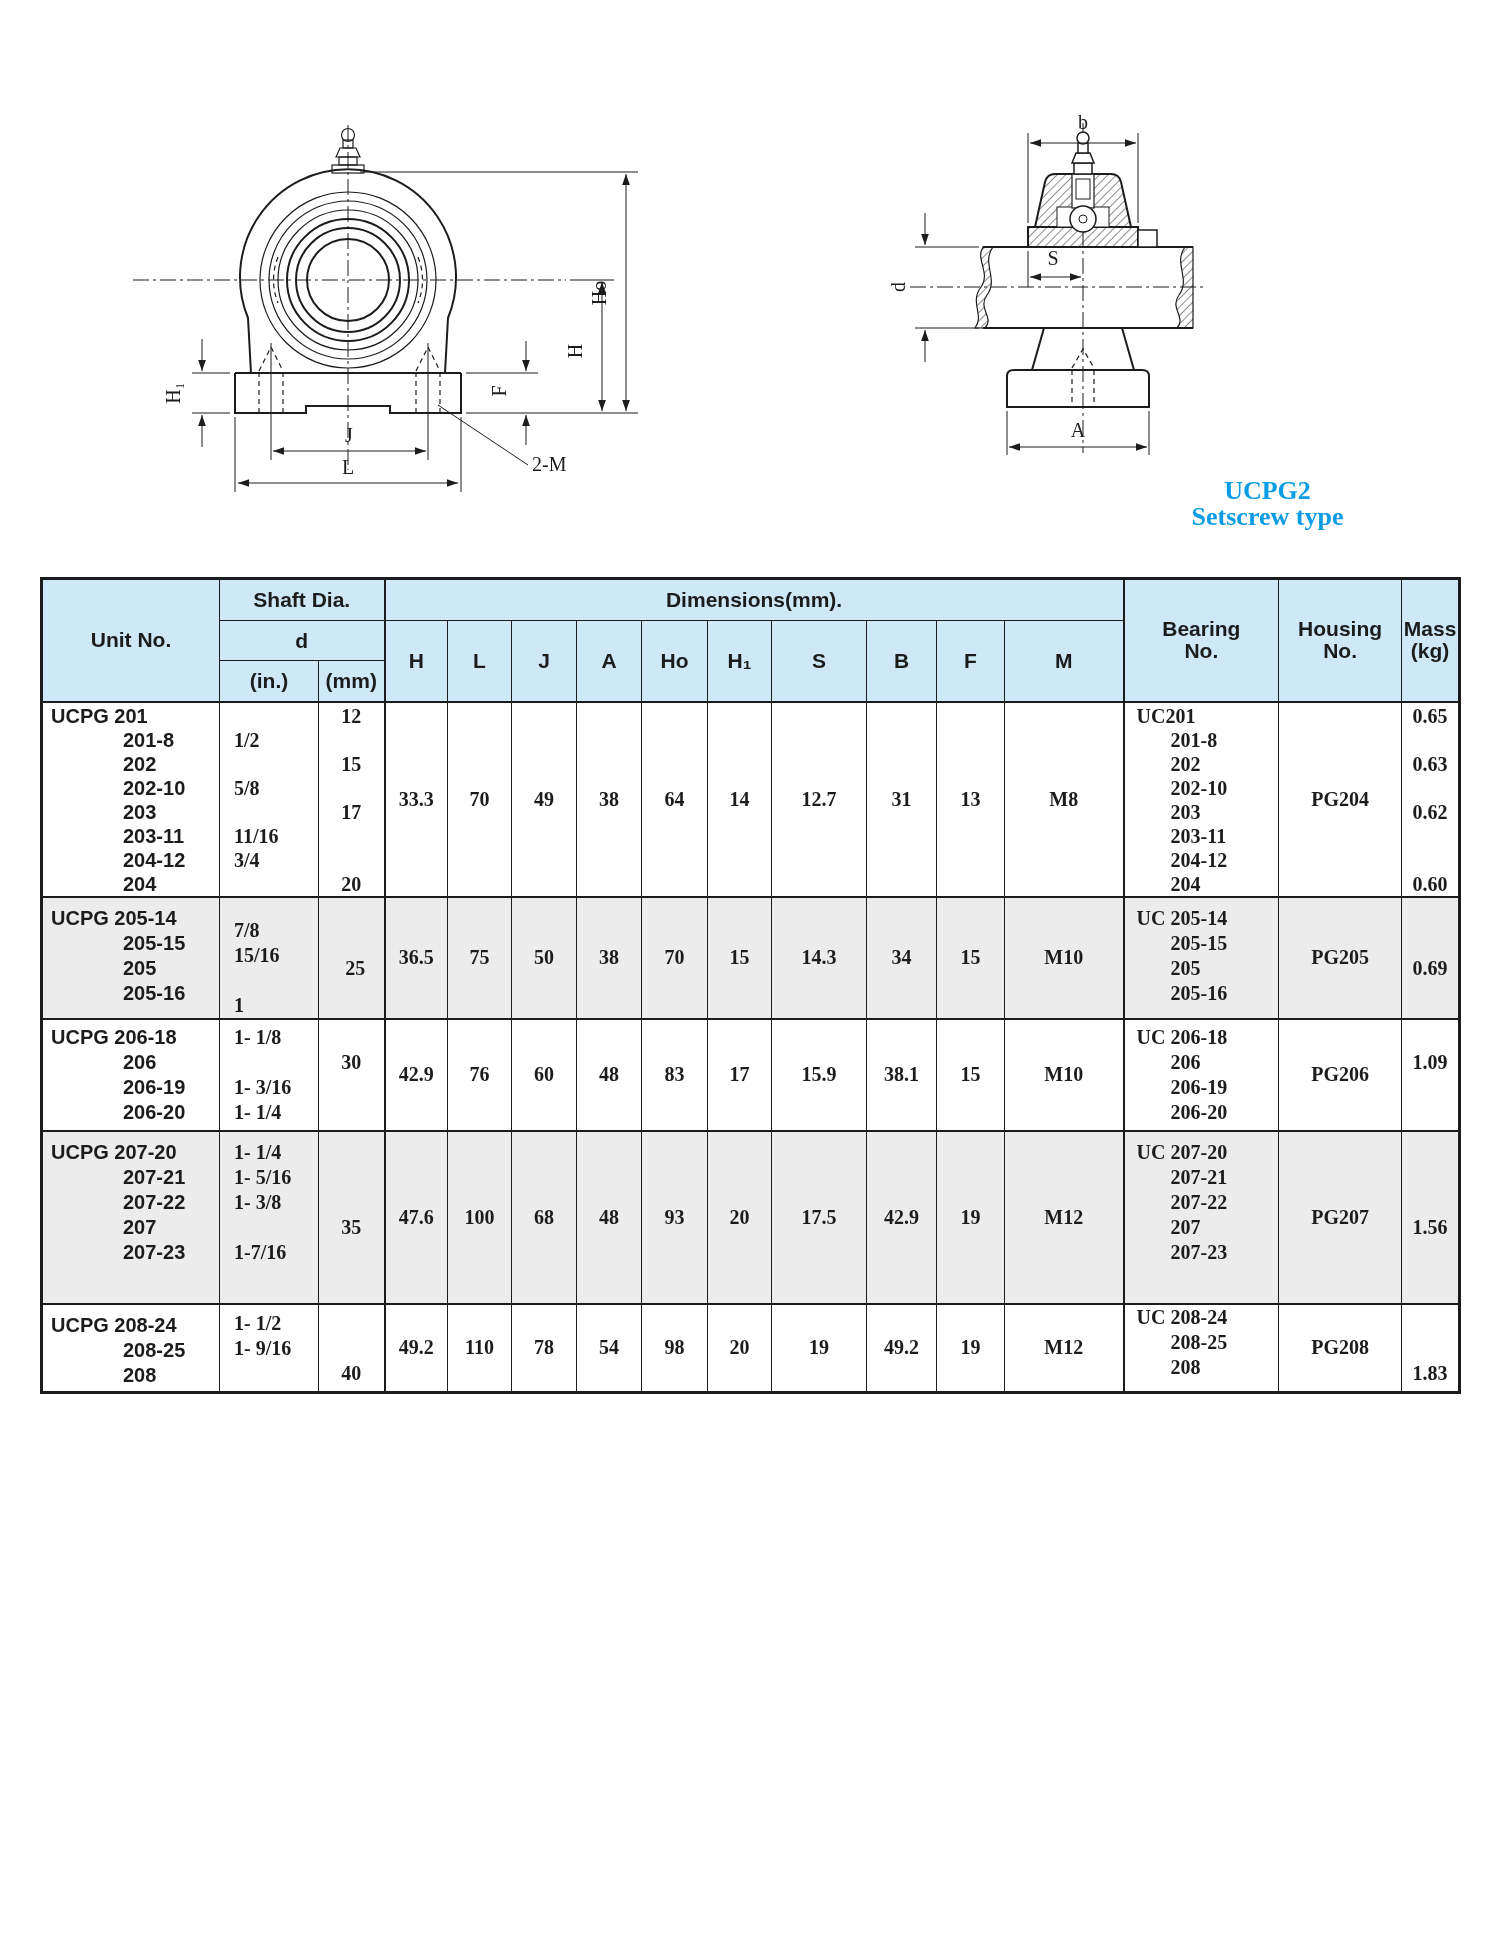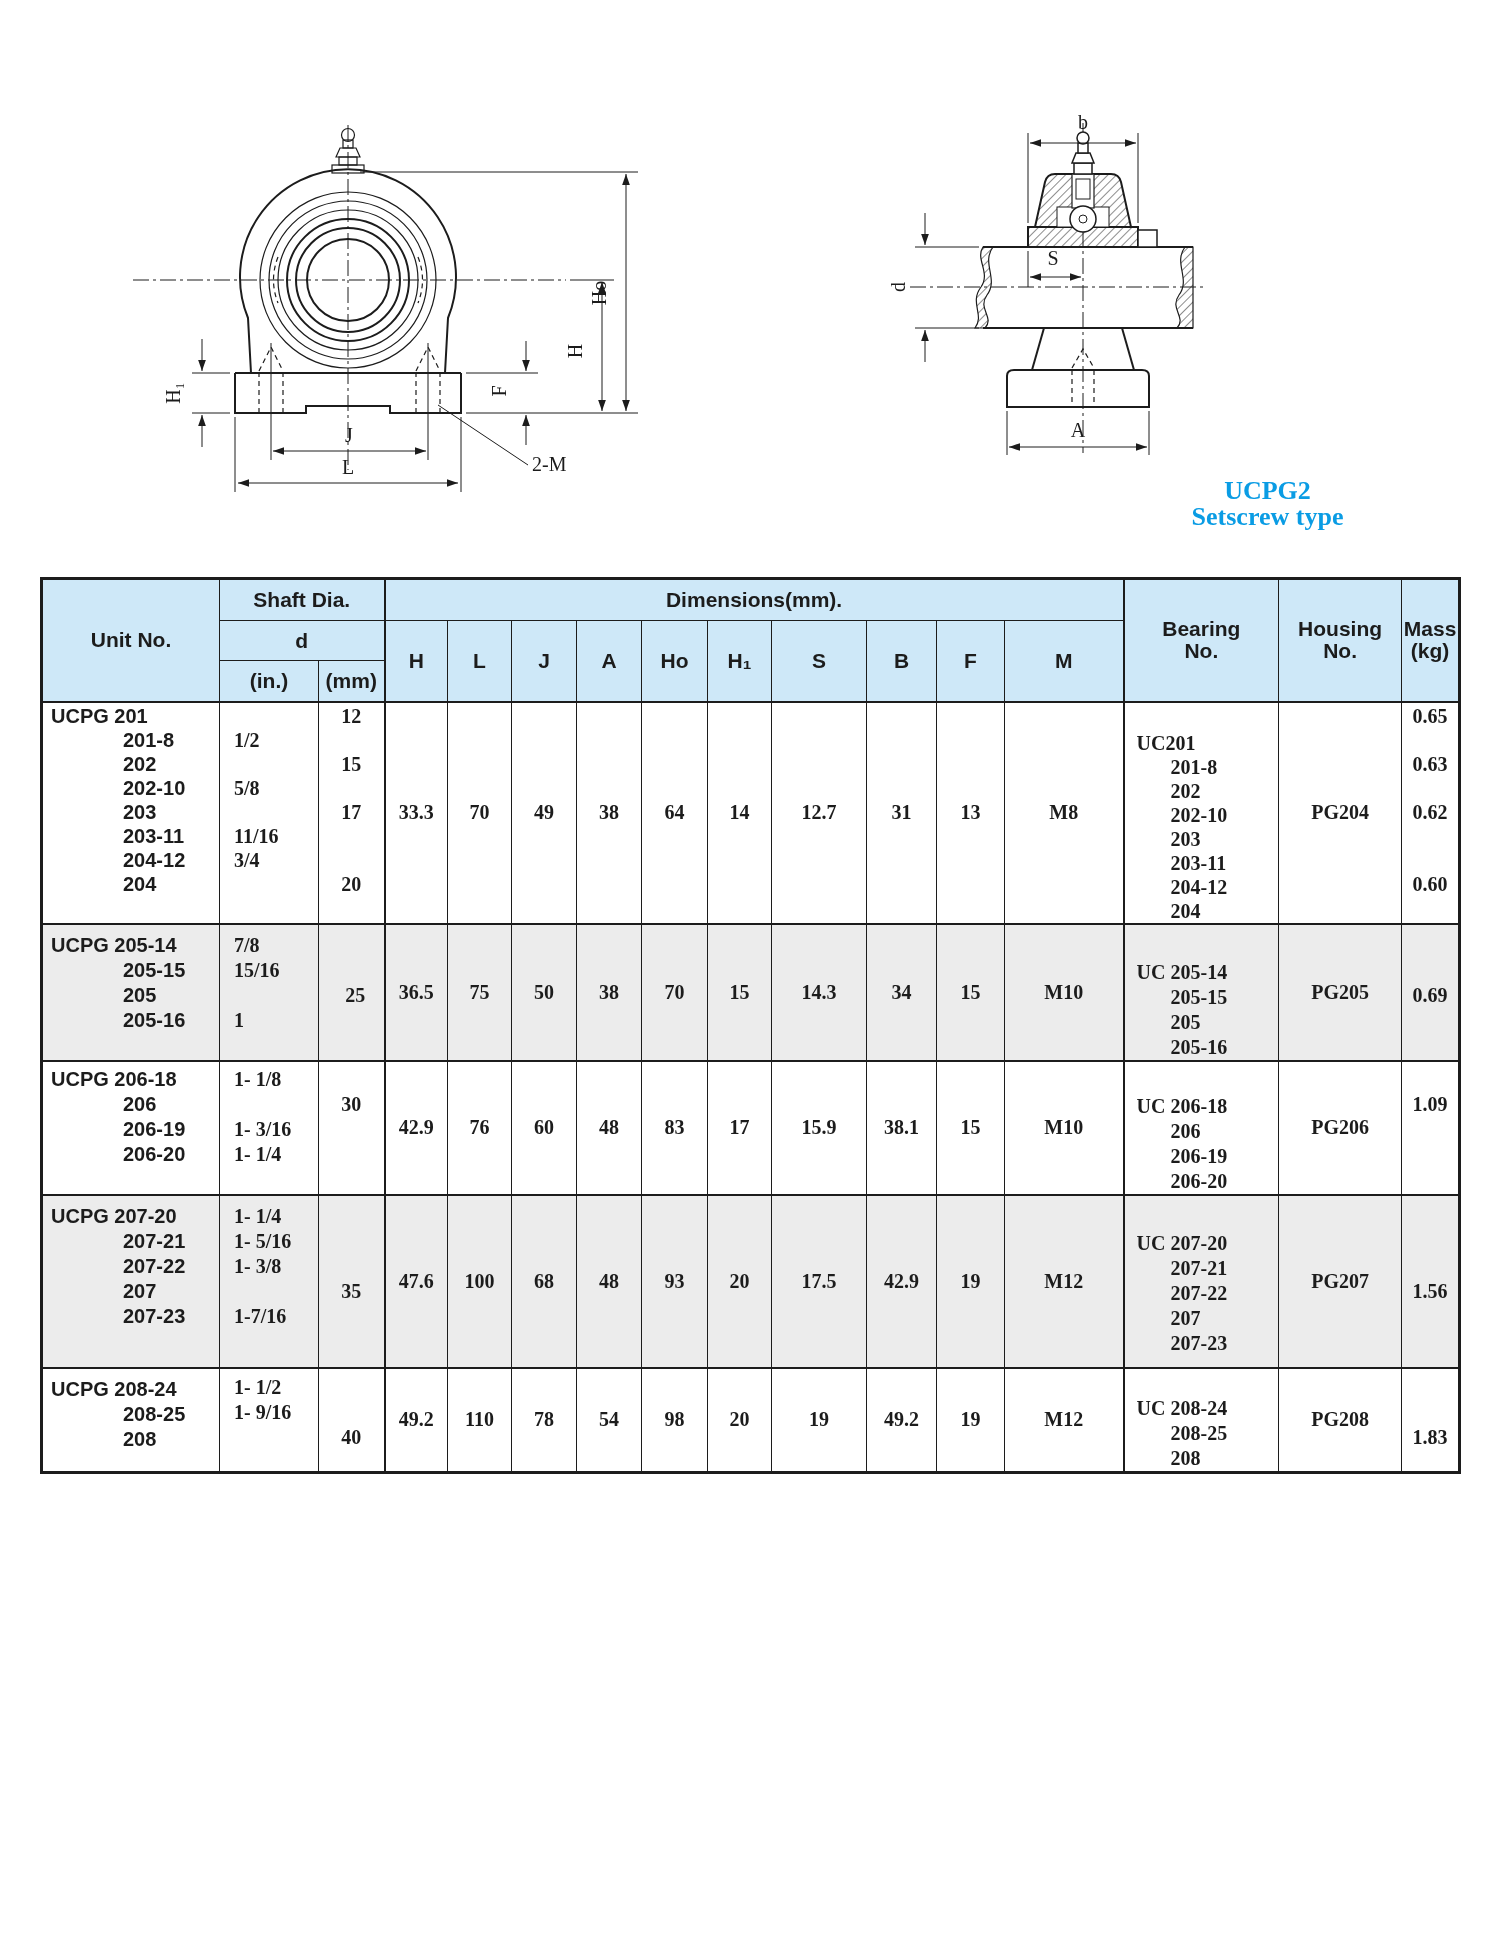--- a/index.html
+++ b/index.html
@@ -34,21 +34,21 @@
     vertical-align:middle; line-height:22px;
   }
   .bl2 { border-left:2.5px solid #1c1c1c !important; }
   tbody tr.grp > td { border-top:2.5px solid #1c1c1c; }
   tbody tr.grp.shaded { background:#ececec; }
   .stack-cell { vertical-align:top; }
   .line { font:700 20px "Liberation Serif", serif; white-space:pre; overflow:hidden; }
   td.unit .line { font:700 20px "Liberation Sans", sans-serif; padding-left:80px; }
   td.unit .line.first { padding-left:8px; }
   td.bearing .line { padding-left:46px; }
-  td.bearing .line.first { padding-left:12px;margin-top:27px; }
+  td.bearing .line.first { padding-left:12px; }
   td.in .line { padding-left:14px; }
   td.mm .line, td.mass .line { text-align:center; }
   .dim-cell {
     text-align:center; vertical-align:middle;
     font:700 20px "Liberation Serif", serif;
   }
 </style>
 </head>
 <body>
 
@@ -311,21 +311,21 @@
           <div class="line" style="height: 24px; line-height: 24px;">0.60</div>
         </td>
       </tr>
       <tr class="grp shaded" style="height: 116px;">
         <td class="stack-cell unit" style="padding-top: 8px;">
           <div class="line first" style="height: 25px; line-height: 25px;">UCPG 205-14</div>
           <div class="line" style="height: 25px; line-height: 25px;">205-15</div>
           <div class="line" style="height: 25px; line-height: 25px;">205</div>
           <div class="line" style="height: 25px; line-height: 25px;">205-16</div>
         </td>
-        <td class="stack-cell in" style="padding-top: 8px;">
+        <td class="stack-cell in" style="padding-top: 20px;">
           <div class="line first" style="height: 25px; line-height: 25px;">7/8</div>
           <div class="line" style="height: 25px; line-height: 25px;">15/16</div>
           <div class="line" style="height: 25px; line-height: 25px;"></div>
           <div class="line" style="height: 25px; line-height: 25px;">1</div>
         </td>
         <td class="stack-cell mm" style="padding-top: 8px; padding-left: 8px;">
           <div class="line first" style="height: 25px; line-height: 25px;"></div>
           <div class="line" style="height: 25px; line-height: 25px;"></div>
           <div class="line" style="height: 25px; line-height: 25px;">25</div>
           <div class="line" style="height: 25px; line-height: 25px;"></div>

